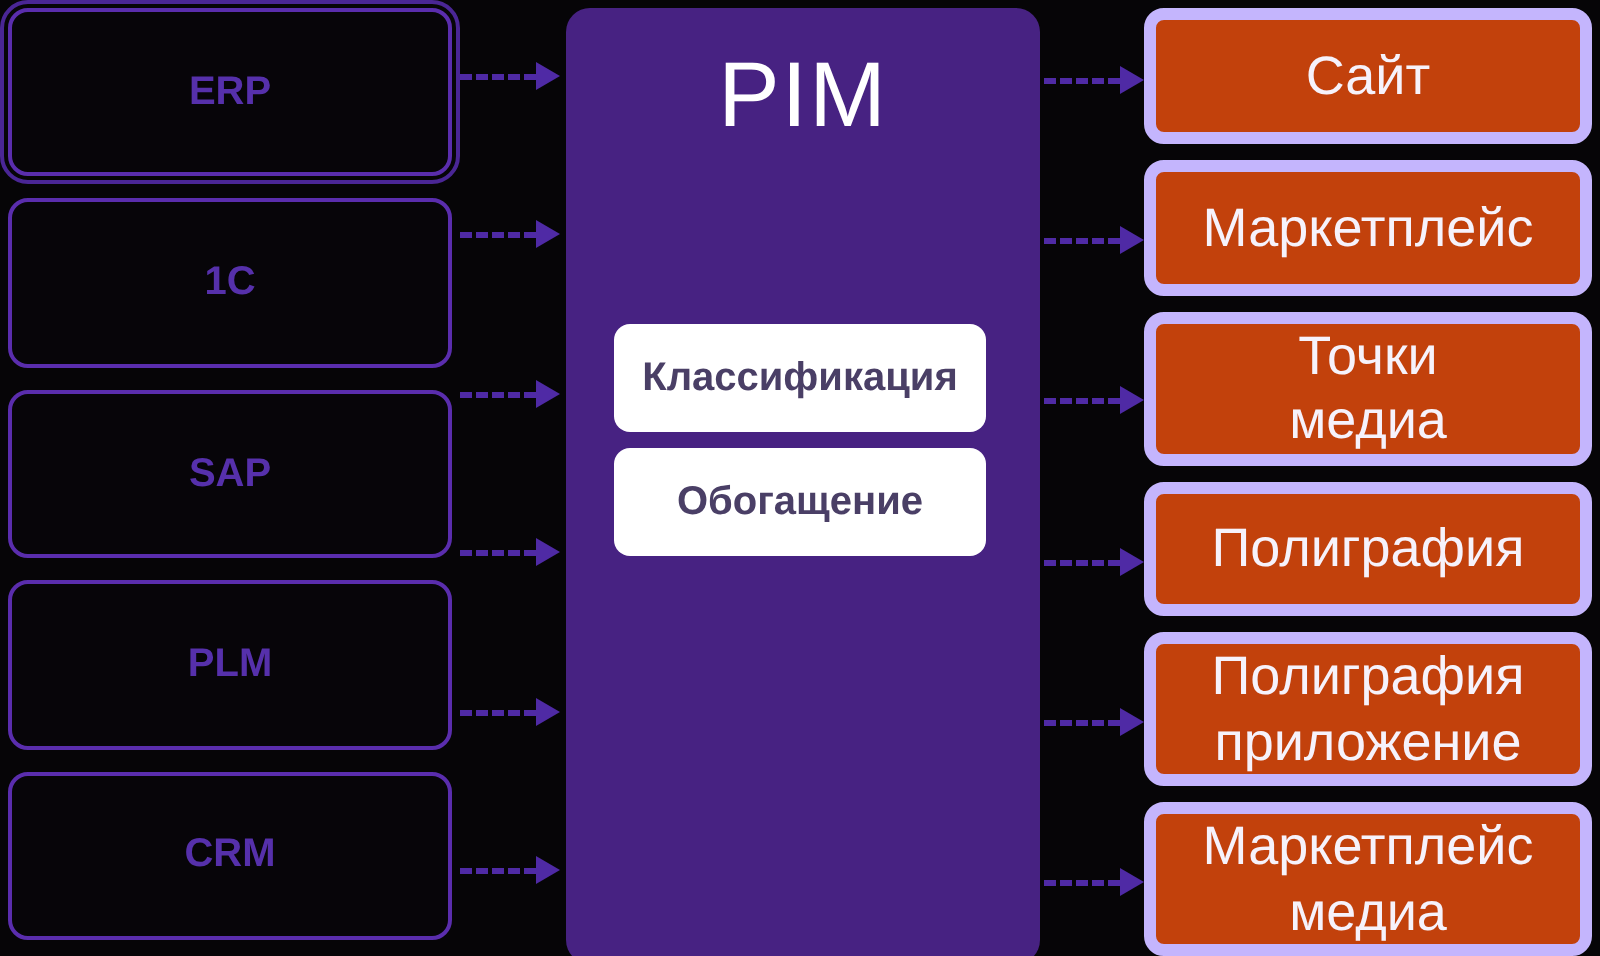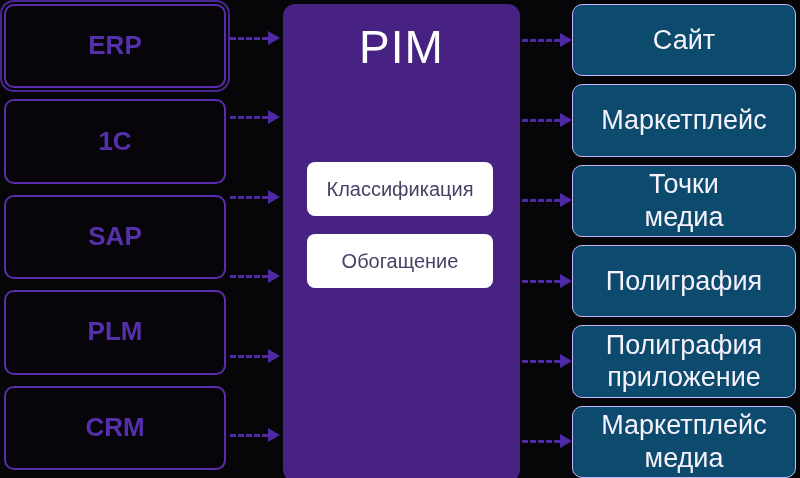--- a/index.html
+++ b/index.html
@@ -23,21 +23,21 @@
     display: flex; flex-direction: column; gap: 11px;
   }
   .source-box {
     flex: 1;
     background: #070509;
     border: 2px solid #5a2dad;
     border-radius: 10px;
     display: flex; align-items: center; justify-content: center;
     color: #5630ab;
     font-weight: bold;
-    font-size: 26px;
+    font-size: 20px;
     text-align: center;
     white-space: pre-line;
     line-height: 1.15;
     box-sizing: border-box;
   }
   .source-box.highlighted {
     outline: 2px solid #4a2695;
     outline-offset: 2px;
   }
 
@@ -51,41 +51,41 @@
   .pim-title {
     text-align: center;
     color: #ffffff;
     font-weight: normal;
     font-size: 46px;
     padding-top: 16px;
     letter-spacing: 1px;
   }
   .functions {
     position: absolute; top: 158px; left: 24px; right: 27px;
-    display: flex; flex-direction: column; gap: 18px;
+    display: flex; flex-direction: column; gap: 8px; font-weight: bold;
   }
   .function-box {
     height: 54px;
     background: #ffffff;
     border-radius: 8px;
     display: flex; align-items: center; justify-content: center;
     font-size: 20px;
     color: #4a3f66;
   }
 
   
   .col-channels {
     position: absolute; left: 572px; top: 4px;
     width: 224px; height: 474px;
     display: flex; flex-direction: column; gap: 8px;
   }
   .channel-box {
     flex: 1;
-    background: #0c4a6e;
-    border: 1px solid #c4b5fd;
+    background: #c2410c;
+    border: 6px solid #c4b5fd;
     border-radius: 10px;
     display: flex; align-items: center; justify-content: center;
     color: #f6f2fb;
     font-size: 27px;
     text-align: center;
     white-space: pre-line;
     line-height: 1.2;
     box-sizing: border-box;
   }
 

